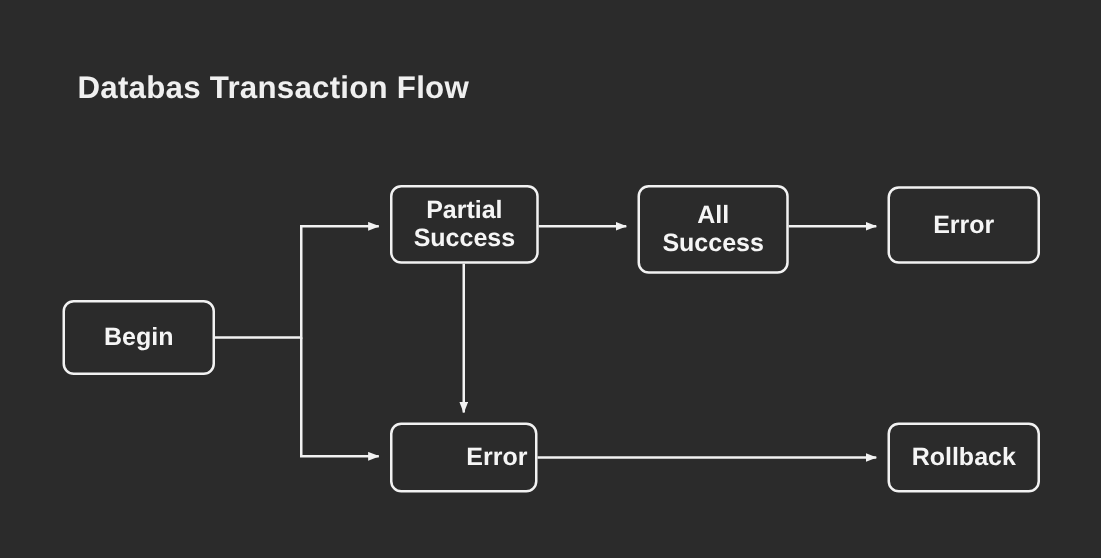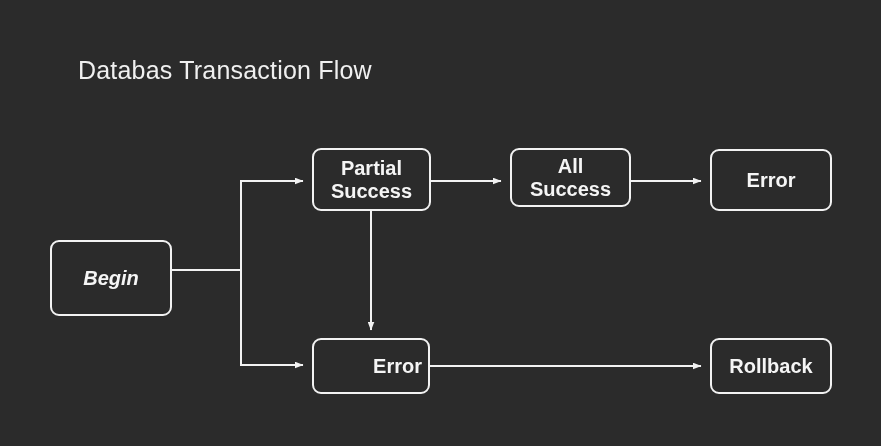--- a/index.html
+++ b/index.html
@@ -18,25 +18,24 @@
     position: relative;
     width: 881px;
     height: 446px;
     background: #2b2b2b;
   }
   #diagram-title {
     position: absolute;
     left: 62px;
     top: 56px;
     font-size: 25px;
-    font-weight: normal;
+    font-weight: bold;
     color: #f0f0f0;
     letter-spacing: 0.2px;
     white-space: nowrap;
-    margin-left: 16px;
   }
   .edge-layer {
     position: absolute;
     left: 0;
     top: 0;
     width: 881px;
     height: 446px;
   }
   .node {
     position: absolute;
@@ -51,23 +50,23 @@
   }
   .node-label {
     font-size: 20px;
     font-weight: bold;
     color: #f5f5f5;
     line-height: 1.12;
     white-space: pre-line;
     padding: 0 6px;
   }
   
-  #node-begin           { left: 50px;  top: 240px; width: 122px; height: 76px; font-style: italic; }
+  #node-begin           { left: 50px;  top: 240px; width: 122px; height: 60px; }
   #node-partial-success { left: 312px; top: 148px; width: 119px; height: 63px; align-items: center; }
-  #node-all-success     { left: 510px; top: 148px; width: 121px; height: 59px; }
+  #node-all-success     { left: 510px; top: 148px; width: 121px; height: 71px; }
   #node-commit          { left: 710px; top: 149px; width: 122px; height: 62px; }
   #node-error           { left: 312px; top: 338px; width: 118px; height: 56px; justify-content: flex-end; }
   #node-rollback        { left: 710px; top: 338px; width: 122px; height: 56px; }
 </style>
 </head>
 <body>
 
 <div id="canvas">
 
   <div id="diagram-title">Databas Transaction Flow</div>

